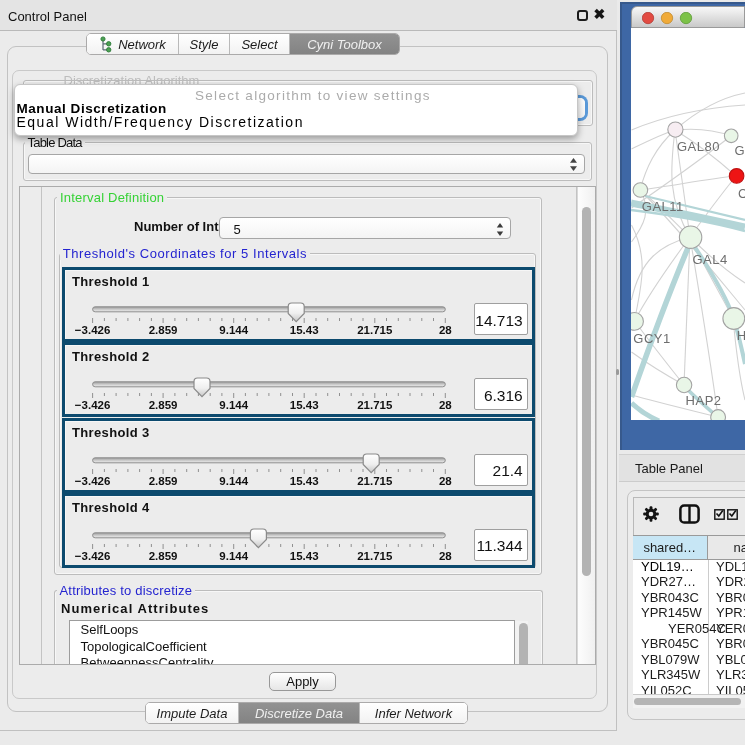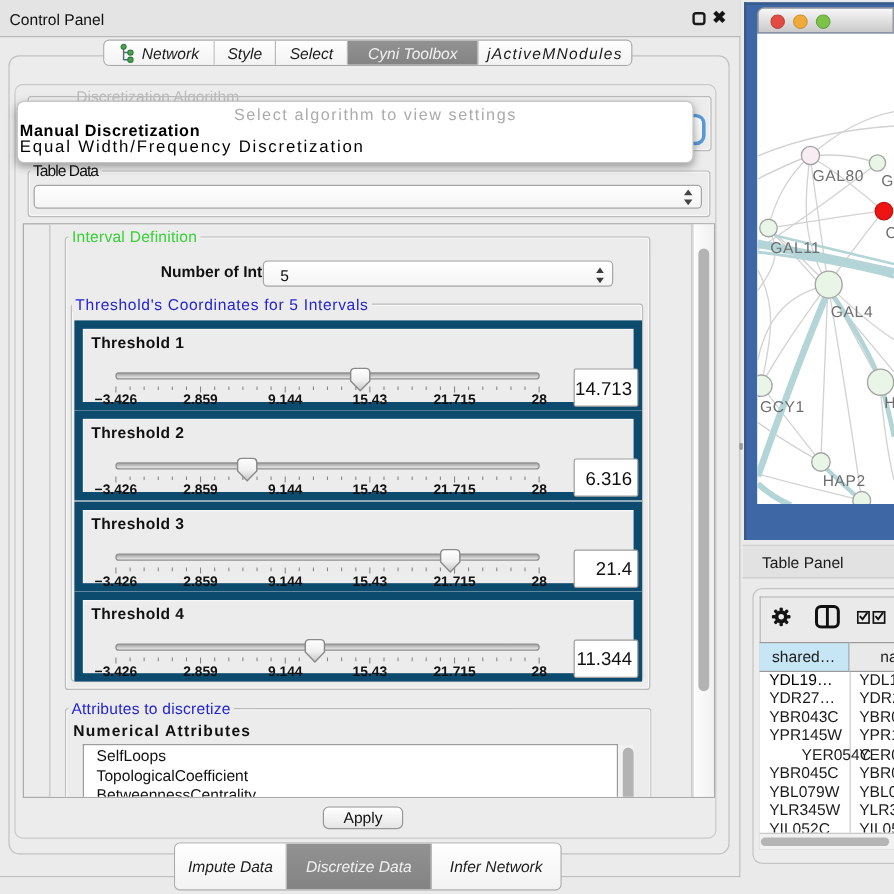--- a/index.html
+++ b/index.html
@@ -13,21 +13,21 @@
 #tabpanel { position:absolute; left:7px; top:46px; width:601px; height:666px; background:#ececec; border:1px solid #c2c2c2; border-radius:9px; }
 .seg { position:absolute; display:flex; border:1px solid #abaaaa; border-radius:5px; background:#fff; overflow:hidden; }
 .seg .s { font-size:13px; color:#1c1c1c; text-align:right; background:linear-gradient(#ffffff,#f2f2f2); border-right:1px solid #b9b9b9; display:flex; align-items:center; justify-content:center;font-style:italic; }
 .seg .s:last-child { border-right:none; }
 .seg .sel { background:linear-gradient(#929292,#838383); color:#f0f0f0; }
 .grp { position:absolute; border:1px solid #bcbcbc; border-radius:3px; box-shadow:inset 0 0 0 1px #f7f7f7; }
 .grp .gt { position:absolute; top:-7px; left:5px; background:#ececec; padding:0 3px; font-size:13px; line-height:13px; }
 .combo { position:absolute; background:linear-gradient(#ffffff,#f4f4f4); border:1px solid #a6a6a6; border-radius:4px; font-size:13px; color:#111; }
 .combo .cv { position:absolute; left:7px; top:2px; }
 .combo svg.ar { position:absolute; }
-.thr { position:absolute; left:42px; width:473px; height:75px; background:#ececec; border:7px solid #0c4a6e; box-shadow:inset 1px 1px 0 #f6f6f6; }
+.thr { position:absolute; left:42px; width:473px; height:75px; background:#ececec; border:3px solid #0c4a6e; box-shadow:inset 1px 1px 0 #f6f6f6; }
 .thr .tt { position:absolute; left:7px; top:4px; font-size:13px; font-weight:bold; letter-spacing:0.35px; color:#111; }
 .thr .val { position:absolute; left:408.7px; top:33px; width:54px; height:32px; background:#fff; border:1px solid #9f9f9f; border-radius:2px; font-size:15.5px; color:#111; text-align:right; padding:7.5px 4px 0 0; }
 .ticklabel { position:absolute; font-size:11.5px; font-weight:bold; color:#111; transform:translateX(-50%); }
 #popup { position:absolute; left:14px; top:84px; width:563.6px; height:52px; background:#fff; border:1px solid #c6c6c6; border-radius:6px; box-shadow:0 3px 7px rgba(0,0,0,0.35); z-index:50; }
 #popup .p1 { position:absolute; left:180px; top:2.5px; font-size:13.5px; letter-spacing:1.3px; color:#ababab; }
 #popup .p2 { position:absolute; left:1.5px; top:16px; font-size:13.5px; letter-spacing:0.55px; font-weight:bold; color:#000; }
 #popup .p3 { position:absolute; left:1.5px; top:29.3px; font-size:14px; letter-spacing:1.5px; color:#000; }
 #apply { position:absolute; left:269px; top:672px; width:67px; height:19px; background:linear-gradient(#ffffff,#e6e6e6); border:1px solid #989898; border-radius:5px; font-size:13px; color:#111; text-align:center; padding-top:1px; }
 #bluewin { position:absolute; left:620px; top:2px; width:125px; height:448px; background:#3e67a5; border-left:2px solid #37598c; border-top:2px solid #37598c; }
 #nettitle { position:absolute; left:631px; top:6px; width:114px; height:22px; background:linear-gradient(#f8f8f8,#c9c9c9); border-top-left-radius:6px; border:1px solid #9a9a9a; }
@@ -52,21 +52,20 @@
   <div class="seg" id="topseg" style="left:86px; top:33px; height:22px;">
     <div class="s" style="width:92px;"><svg width="14" height="17" viewBox="0 0 14 17" style="margin-right:5px;">
           <path d="M4 3.5V14 M4 7.8H8 M4 13.8H8" stroke="#5c6a75" stroke-width="1.2" fill="none"></path>
           <circle cx="4" cy="3" r="2.1" fill="#4ba153" stroke="#2d7a39" stroke-width="0.9"></circle>
           <circle cx="9.7" cy="7.8" r="2.2" fill="#4ba153" stroke="#2d7a39" stroke-width="0.9"></circle>
           <circle cx="9.7" cy="13.8" r="2.2" fill="#4ba153" stroke="#2d7a39" stroke-width="0.9"></circle>
         </svg>Network</div>
     <div class="s" style="width:51px;">Style</div>
     <div class="s" style="width:60px;">Select</div>
     <div class="s sel" style="width:109px;">Cyni Toolbox</div>
-    <div class="s" style="width:127px; letter-spacing:1.1px;">jActiveMNodules</div>
   </div>
 
   <div class="grp" style="left:22.5px; top:80px; width:570px; height:45.5px;"></div>
   <div class="abs" style="left:27.5px; top:73.2px; font-size:13px; color:#bdbdbd;margin-left:36px;">Discretization Algorithm</div>
   <div class="abs" style="left:28px; top:98px; width:556.5px; height:19.5px; background:linear-gradient(#ffffff,#f2f2f2); border-radius:5px; box-shadow:0 0 0 3px #5a99d8;"></div>
 
   <div class="grp" style="left:22.5px; top:141.5px; width:569.5px; height:39.5px;">
       <span class="gt" style="color:#111; left:1px; letter-spacing:-0.8px;">Table Data</span>
     </div>
   <div class="combo" style="left:28px; top:154.3px; width:556.6px; height:19.4px;">
@@ -217,21 +216,21 @@
 <div class="abs" style="left:495px; top:433.5px; width:13px; height:47px; background:#f2f2f2;"></div>
 <div class="abs" style="left:498.5px; top:435.5px; width:9px; height:45px; background:#b3b3b3; border-radius:5px 5px 0 0;"></div>
 
   </div>
 
   <div class="abs" style="left:577px; top:187px; width:18px; height:477px; background:linear-gradient(90deg,#fdfdfd,#f0f0f0); border-left:1px solid #d8d8d8;"></div>
   <div class="abs" style="left:582px; top:207px; width:9px; height:369px; background:#b3b3b3; border-radius:5px;"></div>
 
   <div id="apply">Apply</div>
 
-  <div class="seg" style="left:145px; top:702px; height:40px;">
+  <div class="seg" style="left:145px; top:702px; height:22px;">
     <div class="s" style="width:93px;">Impute Data</div>
     <div class="s sel" style="width:121px;">Discretize Data</div>
     <div class="s" style="width:107px;">Infer Network</div>
   </div>
 
   <div id="popup">
     <div class="p1">Select algorithm to view settings</div>
     <div class="p2">Manual Discretization</div>
     <div class="p3">Equal Width/Frequency Discretization</div>
   </div>

